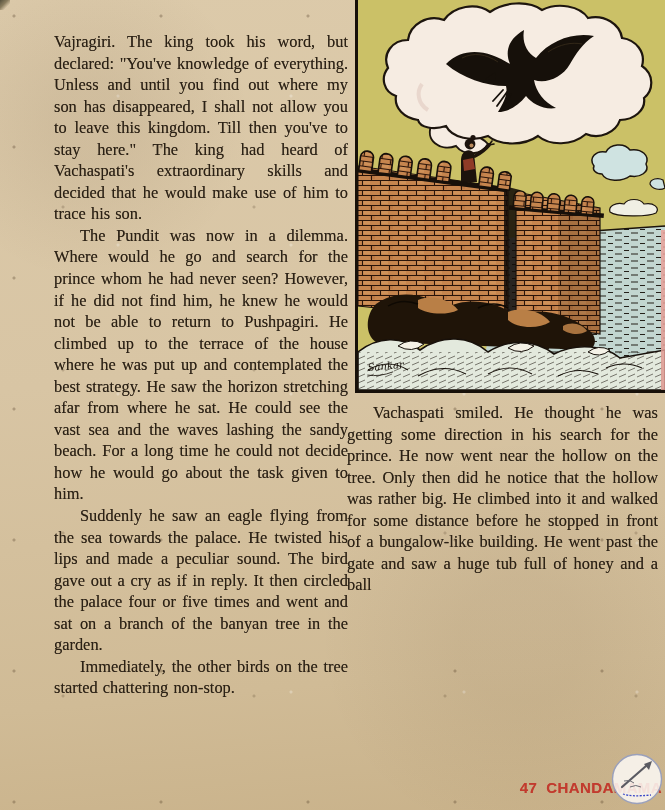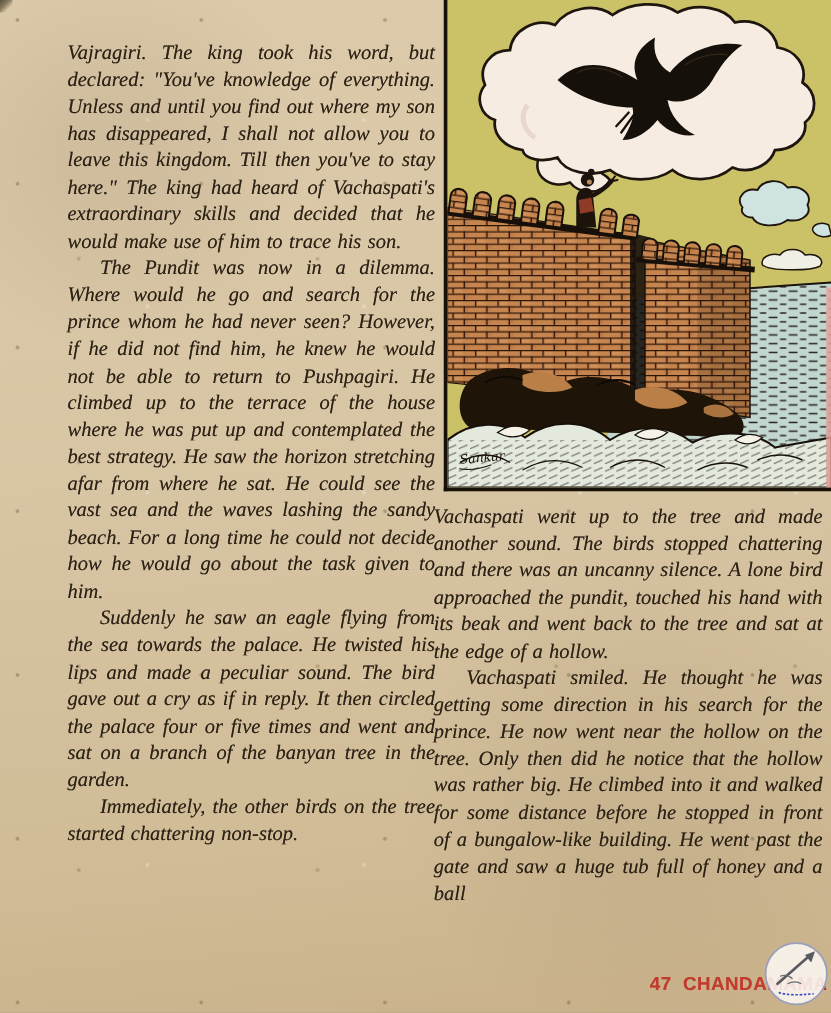--- a/index.html
+++ b/index.html
@@ -27,21 +27,21 @@
     background:linear-gradient(135deg,#55503c 0%,#8a7d5f 40%,transparent 70%);
   }
   .col{
     position:absolute;
     font-size:16.4px;line-height:21.55px;
     text-align:justify;text-justify:inter-word;
     color:var(--ink);
     text-shadow:0 0 .5px rgba(43,33,21,.55);
     word-spacing:1px;
   }
-  .col p{margin:0;text-indent:26px;font-style:italic;}
+  .col p{margin:0;text-indent:26px;}
   .col p.first{text-indent:0;}
   .col-left{left:54px;top:31px;width:294px;}
   .col-right{left:347px;top:402px;width:311px;}
   .illus{
     position:absolute;left:355px;top:0;width:310px;height:393px;margin:0;
     border-left:3px solid #171009;border-bottom:3px solid #171009;
     box-sizing:border-box;background:var(--sky);
   }
   .illus svg{display:block;width:100%;height:100%;}
   .edge-strip{
@@ -172,21 +172,20 @@
         <path d="M10,370 q20,-12 40,0 M60,376 q24,-14 48,-2 M130,374 q22,-12 44,0 M200,376 q20,-10 40,-2 M248,368 q18,-8 36,0" stroke="#17100a" stroke-width="1.1" fill="none"></path>
         <path d="M40,346 q12,-9 26,-2 q-12,10 -26,2 Z M150,348 q12,-9 26,-2 q-12,10 -26,2 Z M230,352 q10,-8 22,-2 q-10,9 -22,2 Z" fill="#f4f1e6" stroke="#17100a" stroke-width="1"></path>
       </g>
 
       <text x="10" y="371" font-size="10" font-style="italic" font-family="DejaVu Serif, serif" transform="rotate(-5 10 371)" fill="#17100a">Sankar</text>
       <path d="M9,375 q12,3 26,-1" stroke="#17100a" stroke-width=".8" fill="none" transform="rotate(-5 10 371)"></path>
     </svg>
   </figure>
 
   <div class="col col-right">
-    <p class="first">Vachaspati went up to the tree and made another sound. The birds stopped chattering and there was an uncanny silence. A lone bird approached the pundit, touched his hand with its beak and went back to the tree and sat at the edge of a hollow.</p>
     <p>Vachaspati smiled. He thought he was getting some direction in his search for the prince. He now went near the hollow on the tree. Only then did he notice that the hollow was rather big. He climbed into it and walked for some distance before he stopped in front of a bungalow-like building. He went past the gate and saw a huge tub full of honey and a ball</p>
   </div>
 
   <div class="edge-strip"></div>
 
   <div class="footer">
     <span class="pageno">47</span><span class="mag">CHANDAMAMA</span>
   </div>
 
   <div class="stamp">

